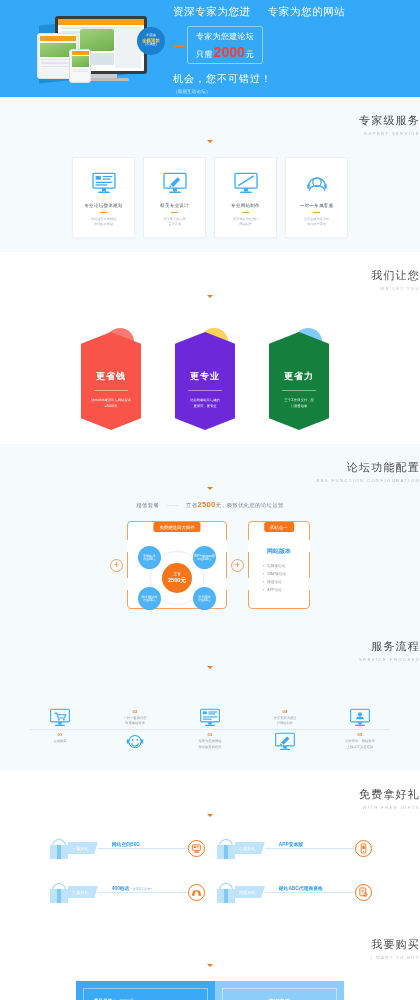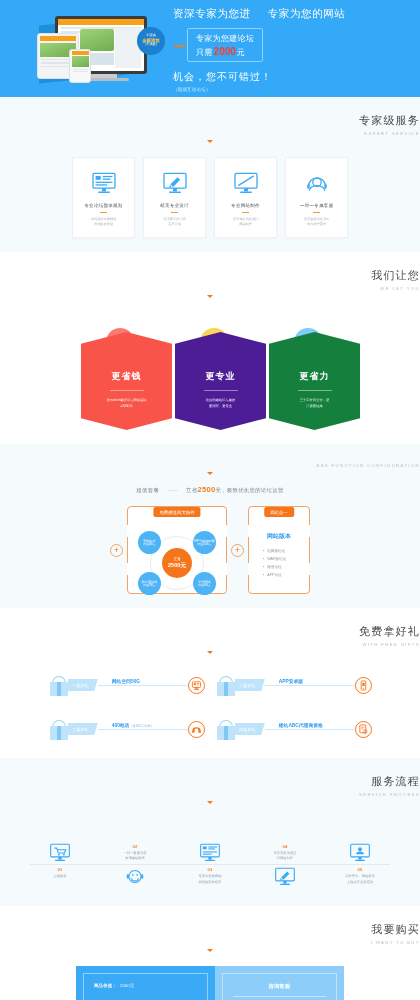--- a/index.html
+++ b/index.html
@@ -47,21 +47,21 @@
   .hero-title .gap { display:inline-block; width:10px; }
   .hero-price-box {
     border: 1px solid #8fd0ff; border-radius: 2px; padding: 4px 8px 3px;
     display:inline-block; position: relative; margin-left: 14px;
   }
   .hero-price-box::before {
     content:""; position:absolute; left:-14px; top:50%; width:11px; height:1.5px; background:#f07c1e;
   }
   .l1 { font-size: 8px; margin-bottom: 2px; letter-spacing: .3px;}
   .l2 { font-size: 8px; letter-spacing:.3px; }
-  .l2 .num { color:#ff3a2f; font-size: 10px; font-weight: bold; letter-spacing: 0; margin:0 1px; }
+  .l2 .num { color:#ff3a2f; font-size: 14px; font-weight: bold; letter-spacing: 0; margin:0 1px; }
   .hero-sub { font-size: 10px; margin-top: 8px; letter-spacing: 1px; }
   .hero-note { font-size: 4.5px; color:#cbe8ff; margin-top: 3px; letter-spacing:.2px; }
 
   
   .section { padding: 16px 0 14px; }
   .bg-tint { background: #f5fafd; }
   .bg-white { background: #ffffff; }
   .sec-head { text-align:right; margin-bottom: 14px; }
   .sec-title { font-size: 11px; color:#4a4a4a; letter-spacing: 1.2px; }
   .sec-en { font-size: 4.2px; color:#b6bcc2; letter-spacing: 1.4px; margin-top: 3px; }
@@ -83,21 +83,21 @@
   
   .hexrow { display:flex; justify-content:center; gap: 24px; padding-top: 6px; }
   .hexwrap { position:relative; width:70px; }
   .pin {
     position:absolute; left:50%; top:0; transform: translateX(-50%);
     width:28px; height:28px; border-radius:50% 50% 50% 0; rotate:-45deg;
     display:flex; align-items:center; justify-content:center;
   }
   .pin .glyph { rotate:45deg; font-size:11px; color:rgba(255,255,255,.85); font-weight:bold; }
   .hex {
-    margin-top: 14px; width:91px; height:98px; position:relative;
+    margin-top: 14px; width:60px; height:98px; position:relative;
     clip-path: polygon(0 12%, 50% 0, 100% 12%, 100% 88%, 50% 100%, 0 88%);
     display:flex; flex-direction:column; align-items:center; padding-top:38px;
   }
   .hex-t { color:#fff; font-size:9px; font-weight:bold; letter-spacing:1px; }
   .hex-rule { width:34px; height:1px; background:rgba(255,255,255,.45); margin:7px 0 7px; }
   .hex-d { color:rgba(255,255,255,.92); font-size:3.3px; line-height:1.8; text-align:center; }
 
   
   .promo { text-align:center; font-size:5.4px; color:#7b838b; margin: -4px 0 12px; letter-spacing:.3px;}
   .promo .dash { color:#c8cdd2; margin:0 6px; }
@@ -346,21 +346,21 @@
             <div>比market建设论坛网站省钱</div>
             <div>≥3000元</div>
           </div>
         </div>
       </div>
 
       <div class="hexwrap">
         <div class="pin" style="background:#fdd457">
           <span class="glyph">!</span>
         </div>
-        <div class="hex" style="background:#4c1d95">
+        <div class="hex" style="background:#6d28d9">
           <div class="hex-t">更专业</div>
           <div class="hex-rule"></div>
           <div class="hex-d">
             <div>比自助建站论坛建的</div>
             <div>更漂亮、更专业</div>
           </div>
         </div>
       </div>
 
       <div class="hexwrap">
@@ -375,20 +375,21 @@
             <div>只需看结果</div>
           </div>
         </div>
       </div>
 
     </div>
   </div>
 
   <div class="section bg-tint">
     <div class="sec-head">
+      <div class="sec-title">论坛功能配置</div>
       <div class="sec-en">BBS FUNCTION CONFIGURATION</div>
       <div class="sec-tri"></div>
     </div>
     <div class="promo">
       <span>超值套餐</span>
       <span class="dash">——</span>
       <span>立省</span><span class="big">2500</span><span>元，极致优化您的论坛运营</span>
     </div>
 
     <div class="cfgrow">
@@ -427,124 +428,20 @@
 
       <div class="cfg cfg-c">
         <div class="cfg-tag">四站合一</div>
         <div class="cfg-h">网站版本</div>
         <ul class="cfg-list">
           <li>电脑版论坛</li>
           <li>WAP版论坛</li>
           <li>微信论坛</li>
           <li>APP论坛</li>
         </ul>
-      </div>
-
-    </div>
-  </div>
-
-  <div class="section bg-white">
-    <div class="sec-head">
-      <div class="sec-title">免费拿好礼</div>
-      <div class="sec-en">WITH FREE GIFTS</div>
-      <div class="sec-tri"></div>
-    </div>
-    <div class="gifts">
-
-      <div class="gift">
-        <div class="gift-box">
-          <div class="gbow"></div>
-            <div class="gbx2"></div>
-            <div class="gbx"></div>
-            <div class="gbnd"></div>
-        </div>
-        <div class="ribbon">一重好礼</div>
-        <div class="gift-line">
-          <div class="gift-label">
-            <span>网站空间50G</span><span class="sm"></span>
-          </div>
-        </div>
-        <div class="gift-ic">
-          <svg viewBox="0 0 24 24" width="11" height="11">
-              <rect x="3" y="4" width="18" height="12" rx="1.5" fill="none" stroke="#f5761a" stroke-width="2"></rect>
-              <rect x="6" y="7" width="5" height="4" fill="#f5761a"></rect>
-              <rect x="13" y="7" width="5" height="1.5" fill="#f5761a"></rect>
-              <rect x="13" y="10" width="4" height="1.5" fill="#f5761a"></rect>
-              <rect x="9" y="16" width="6" height="3" fill="#f5761a"></rect>
-              <rect x="6" y="19" width="12" height="2" rx="1" fill="#f5761a"></rect>
-            </svg>
-        </div>
-      </div>
-
-      <div class="gift">
-        <div class="gift-box">
-          <div class="gbow"></div>
-            <div class="gbx2"></div>
-            <div class="gbx"></div>
-            <div class="gbnd"></div>
-        </div>
-        <div class="ribbon">二重好礼</div>
-        <div class="gift-line">
-          <div class="gift-label">
-            <span>APP安卓版</span><span class="sm"></span>
-          </div>
-        </div>
-        <div class="gift-ic">
-          <svg viewBox="0 0 24 24" width="11" height="11">
-              <rect x="7" y="2" width="10" height="20" rx="2" fill="none" stroke="#f5761a" stroke-width="2"></rect>
-              <rect x="9.5" y="6" width="5" height="7" fill="#f5761a"></rect>
-              <circle cx="12" cy="18.5" r="1.2" fill="#f5761a"></circle>
-            </svg>
-        </div>
-      </div>
-
-      <div class="gift">
-        <div class="gift-box">
-          <div class="gbow"></div>
-            <div class="gbx2"></div>
-            <div class="gbx"></div>
-            <div class="gbnd"></div>
-        </div>
-        <div class="ribbon">三重好礼</div>
-        <div class="gift-line">
-          <div class="gift-label">
-            <span>400电话</span><span class="sm">（含500元话费）</span>
-          </div>
-        </div>
-        <div class="gift-ic">
-          <svg viewBox="0 0 24 24" width="11" height="11">
-              <path d="M3 14 a9 7 0 0 1 18 0 v2 h-5 v-3 a4 3 0 0 0 -8 0 v3 H3 Z" fill="#f5761a"></path>
-              <rect x="2" y="15" width="6" height="4" rx="1.5" fill="#f5761a"></rect>
-              <rect x="16" y="15" width="6" height="4" rx="1.5" fill="#f5761a"></rect>
-            </svg>
-        </div>
-      </div>
-
-      <div class="gift">
-        <div class="gift-box">
-          <div class="gbow"></div>
-            <div class="gbx2"></div>
-            <div class="gbx"></div>
-            <div class="gbnd"></div>
-        </div>
-        <div class="ribbon">四重好礼</div>
-        <div class="gift-line">
-          <div class="gift-label">
-            <span>建站ABC代理商资格</span><span class="sm"></span>
-          </div>
-        </div>
-        <div class="gift-ic">
-          <svg viewBox="0 0 24 24" width="11" height="11">
-              <rect x="4" y="2" width="13" height="17" rx="1.5" fill="none" stroke="#f5761a" stroke-width="2"></rect>
-              <rect x="7" y="6" width="7" height="1.6" fill="#f5761a"></rect>
-              <rect x="7" y="10" width="5" height="1.6" fill="#f5761a"></rect>
-              <circle cx="16" cy="16" r="3.5" fill="none" stroke="#f5761a" stroke-width="1.8"></circle>
-              <path d="M14.5 19 l1.5 3 l1.5 -3" stroke="#f5761a" stroke-width="1.6" fill="none"></path>
-            </svg>
-        </div>
       </div>
 
     </div>
   </div>
 
   <div class="section bg-tint">
     <div class="sec-head">
       <div class="sec-title">服务流程</div>
       <div class="sec-en">SERVICE PROCESS</div>
       <div class="sec-tri"></div>
@@ -652,20 +549,124 @@
             </div>
           </div>
         </div>
 
       </div>
     </div>
   </div>
 
   <div class="section bg-white">
     <div class="sec-head">
+      <div class="sec-title">免费拿好礼</div>
+      <div class="sec-en">WITH FREE GIFTS</div>
+      <div class="sec-tri"></div>
+    </div>
+    <div class="gifts">
+
+      <div class="gift">
+        <div class="gift-box">
+          <div class="gbow"></div>
+            <div class="gbx2"></div>
+            <div class="gbx"></div>
+            <div class="gbnd"></div>
+        </div>
+        <div class="ribbon">一重好礼</div>
+        <div class="gift-line">
+          <div class="gift-label">
+            <span>网站空间50G</span><span class="sm"></span>
+          </div>
+        </div>
+        <div class="gift-ic">
+          <svg viewBox="0 0 24 24" width="11" height="11">
+              <rect x="3" y="4" width="18" height="12" rx="1.5" fill="none" stroke="#f5761a" stroke-width="2"></rect>
+              <rect x="6" y="7" width="5" height="4" fill="#f5761a"></rect>
+              <rect x="13" y="7" width="5" height="1.5" fill="#f5761a"></rect>
+              <rect x="13" y="10" width="4" height="1.5" fill="#f5761a"></rect>
+              <rect x="9" y="16" width="6" height="3" fill="#f5761a"></rect>
+              <rect x="6" y="19" width="12" height="2" rx="1" fill="#f5761a"></rect>
+            </svg>
+        </div>
+      </div>
+
+      <div class="gift">
+        <div class="gift-box">
+          <div class="gbow"></div>
+            <div class="gbx2"></div>
+            <div class="gbx"></div>
+            <div class="gbnd"></div>
+        </div>
+        <div class="ribbon">二重好礼</div>
+        <div class="gift-line">
+          <div class="gift-label">
+            <span>APP安卓版</span><span class="sm"></span>
+          </div>
+        </div>
+        <div class="gift-ic">
+          <svg viewBox="0 0 24 24" width="11" height="11">
+              <rect x="7" y="2" width="10" height="20" rx="2" fill="none" stroke="#f5761a" stroke-width="2"></rect>
+              <rect x="9.5" y="6" width="5" height="7" fill="#f5761a"></rect>
+              <circle cx="12" cy="18.5" r="1.2" fill="#f5761a"></circle>
+            </svg>
+        </div>
+      </div>
+
+      <div class="gift">
+        <div class="gift-box">
+          <div class="gbow"></div>
+            <div class="gbx2"></div>
+            <div class="gbx"></div>
+            <div class="gbnd"></div>
+        </div>
+        <div class="ribbon">三重好礼</div>
+        <div class="gift-line">
+          <div class="gift-label">
+            <span>400电话</span><span class="sm">（含500元话费）</span>
+          </div>
+        </div>
+        <div class="gift-ic">
+          <svg viewBox="0 0 24 24" width="11" height="11">
+              <path d="M3 14 a9 7 0 0 1 18 0 v2 h-5 v-3 a4 3 0 0 0 -8 0 v3 H3 Z" fill="#f5761a"></path>
+              <rect x="2" y="15" width="6" height="4" rx="1.5" fill="#f5761a"></rect>
+              <rect x="16" y="15" width="6" height="4" rx="1.5" fill="#f5761a"></rect>
+            </svg>
+        </div>
+      </div>
+
+      <div class="gift">
+        <div class="gift-box">
+          <div class="gbow"></div>
+            <div class="gbx2"></div>
+            <div class="gbx"></div>
+            <div class="gbnd"></div>
+        </div>
+        <div class="ribbon">四重好礼</div>
+        <div class="gift-line">
+          <div class="gift-label">
+            <span>建站ABC代理商资格</span><span class="sm"></span>
+          </div>
+        </div>
+        <div class="gift-ic">
+          <svg viewBox="0 0 24 24" width="11" height="11">
+              <rect x="4" y="2" width="13" height="17" rx="1.5" fill="none" stroke="#f5761a" stroke-width="2"></rect>
+              <rect x="7" y="6" width="7" height="1.6" fill="#f5761a"></rect>
+              <rect x="7" y="10" width="5" height="1.6" fill="#f5761a"></rect>
+              <circle cx="16" cy="16" r="3.5" fill="none" stroke="#f5761a" stroke-width="1.8"></circle>
+              <path d="M14.5 19 l1.5 3 l1.5 -3" stroke="#f5761a" stroke-width="1.6" fill="none"></path>
+            </svg>
+        </div>
+      </div>
+
+    </div>
+  </div>
+
+  <div class="section bg-white">
+    <div class="sec-head">
       <div class="sec-title">我要购买</div>
       <div class="sec-en">I WANT TO BUY</div>
       <div class="sec-tri"></div>
     </div>
 
     <div class="buy">
       <div class="buy-l">
         <div class="buy-panel">
 
           <div class="frow">

